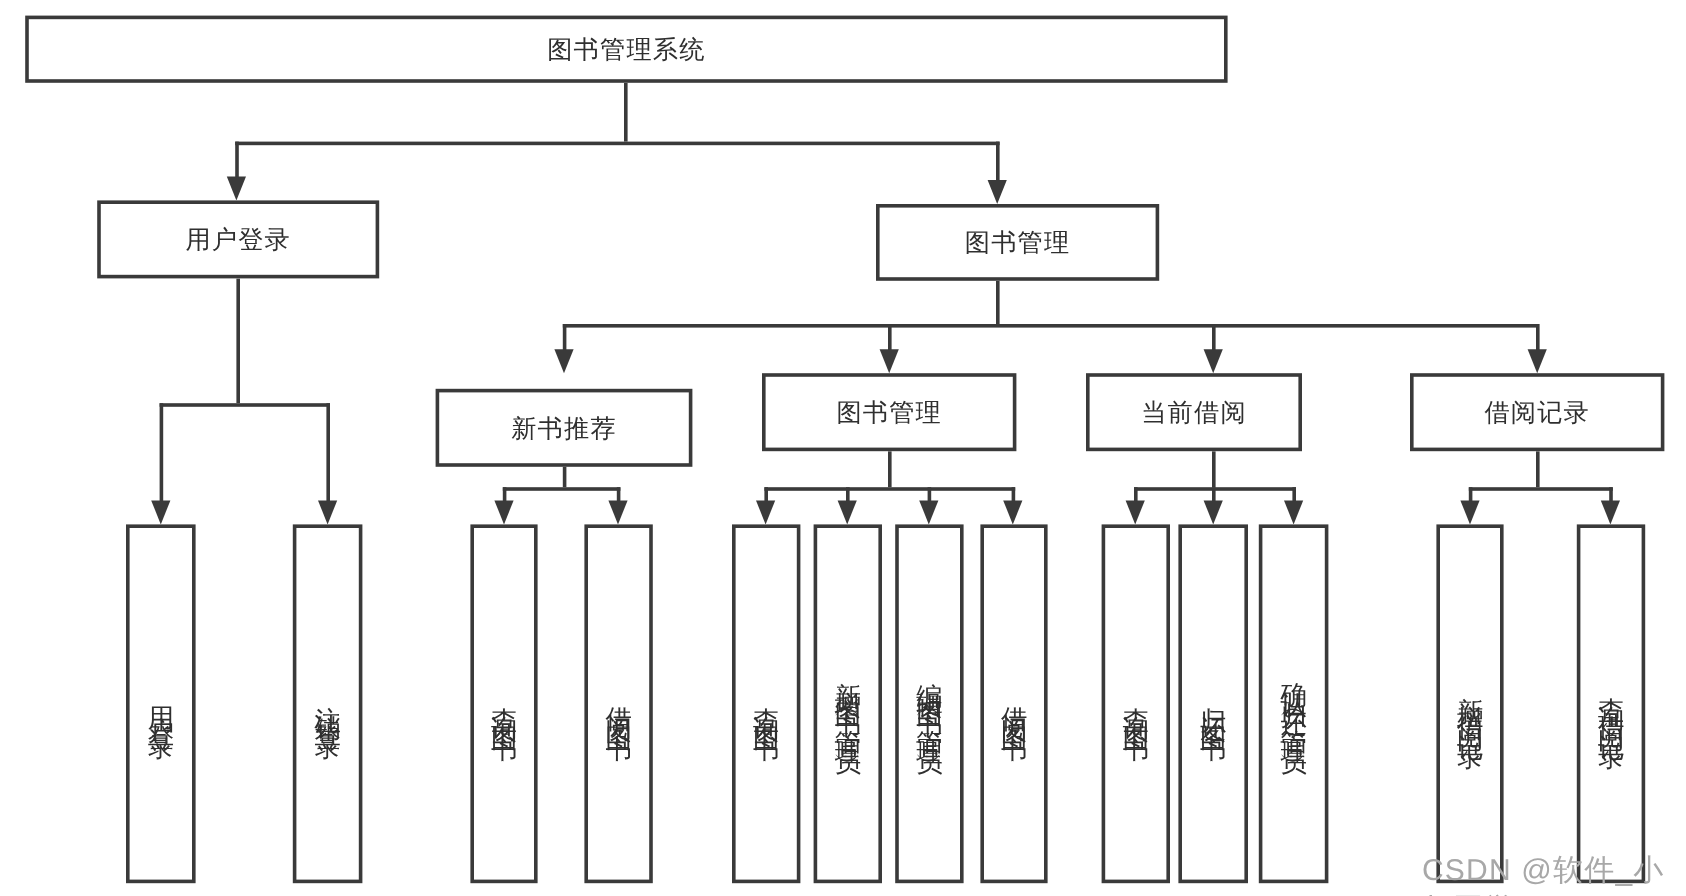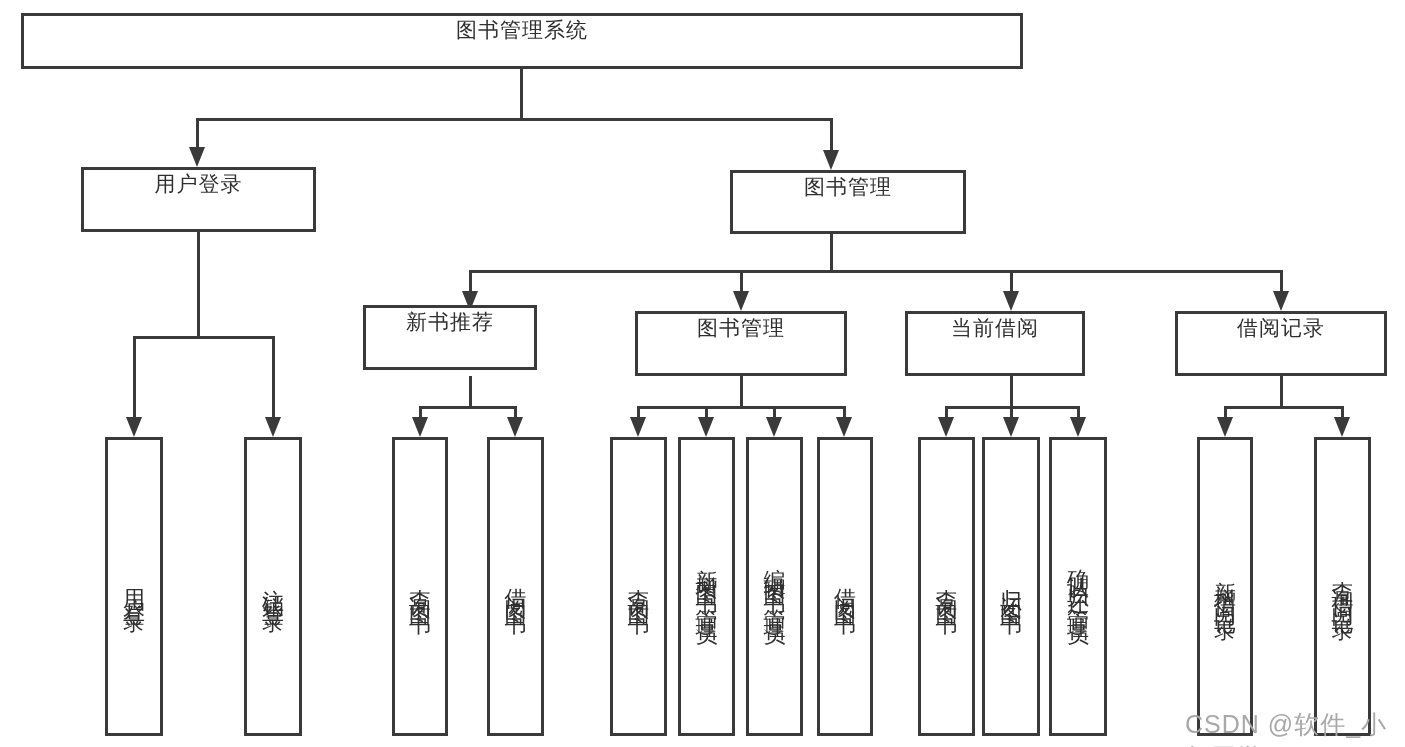--- a/index.html
+++ b/index.html
@@ -7,21 +7,21 @@
     --text:#2f2f2f;
   }
   html,body{margin:0;padding:0;background:#ffffff;}
   body{width:1405px;height:747px;font-family:"Liberation Sans","DejaVu Sans",sans-serif;}
   .stage{position:relative;width:1405px;height:747px;background:#fff;overflow:hidden;}
 
   
   .node{
     position:absolute;box-sizing:border-box;background:#fff;
     border:3px solid var(--line);
-    display:flex;align-items:flex-start;justify-content:center;
+    display:flex;align-items:center;justify-content:center;
     font-size:21px;color:var(--text);letter-spacing:1px;
     z-index:2;
   }
   
   .leaf{
     position:absolute;box-sizing:border-box;background:#fff;
     border:3px solid var(--line);
     display:flex;align-items:center;justify-content:center;
     top:437px;height:299px;z-index:2;
   }
@@ -83,21 +83,21 @@
     <div class="vl" style="left:469px;top:270px;height:25px;"></div>
     <div class="ar" style="left:462px;top:291px;"></div>
     <div class="vl" style="left:740px;top:270px;height:25px;"></div>
     <div class="ar" style="left:733px;top:291px;"></div>
     <div class="vl" style="left:1010px;top:270px;height:25px;"></div>
     <div class="ar" style="left:1003px;top:291px;"></div>
     <div class="vl" style="left:1280px;top:270px;height:25px;"></div>
     <div class="ar" style="left:1273px;top:291px;"></div>
   </div>
 
-  <div class="node" style="left:363px;top:305px;width:174px;height:65px;">
+  <div class="node" style="left:363px;top:324px;width:214px;height:65px;">
     <span>新书推荐</span>
   </div>
   <div class="node" style="left:635px;top:311px;width:212px;height:65px;">
     <span>图书管理</span>
   </div>
   <div class="node" style="left:905px;top:311px;width:180px;height:65px;">
     <span>当前借阅</span>
   </div>
   <div class="node" style="left:1175px;top:311px;width:212px;height:65px;">
     <span>借阅记录</span>

